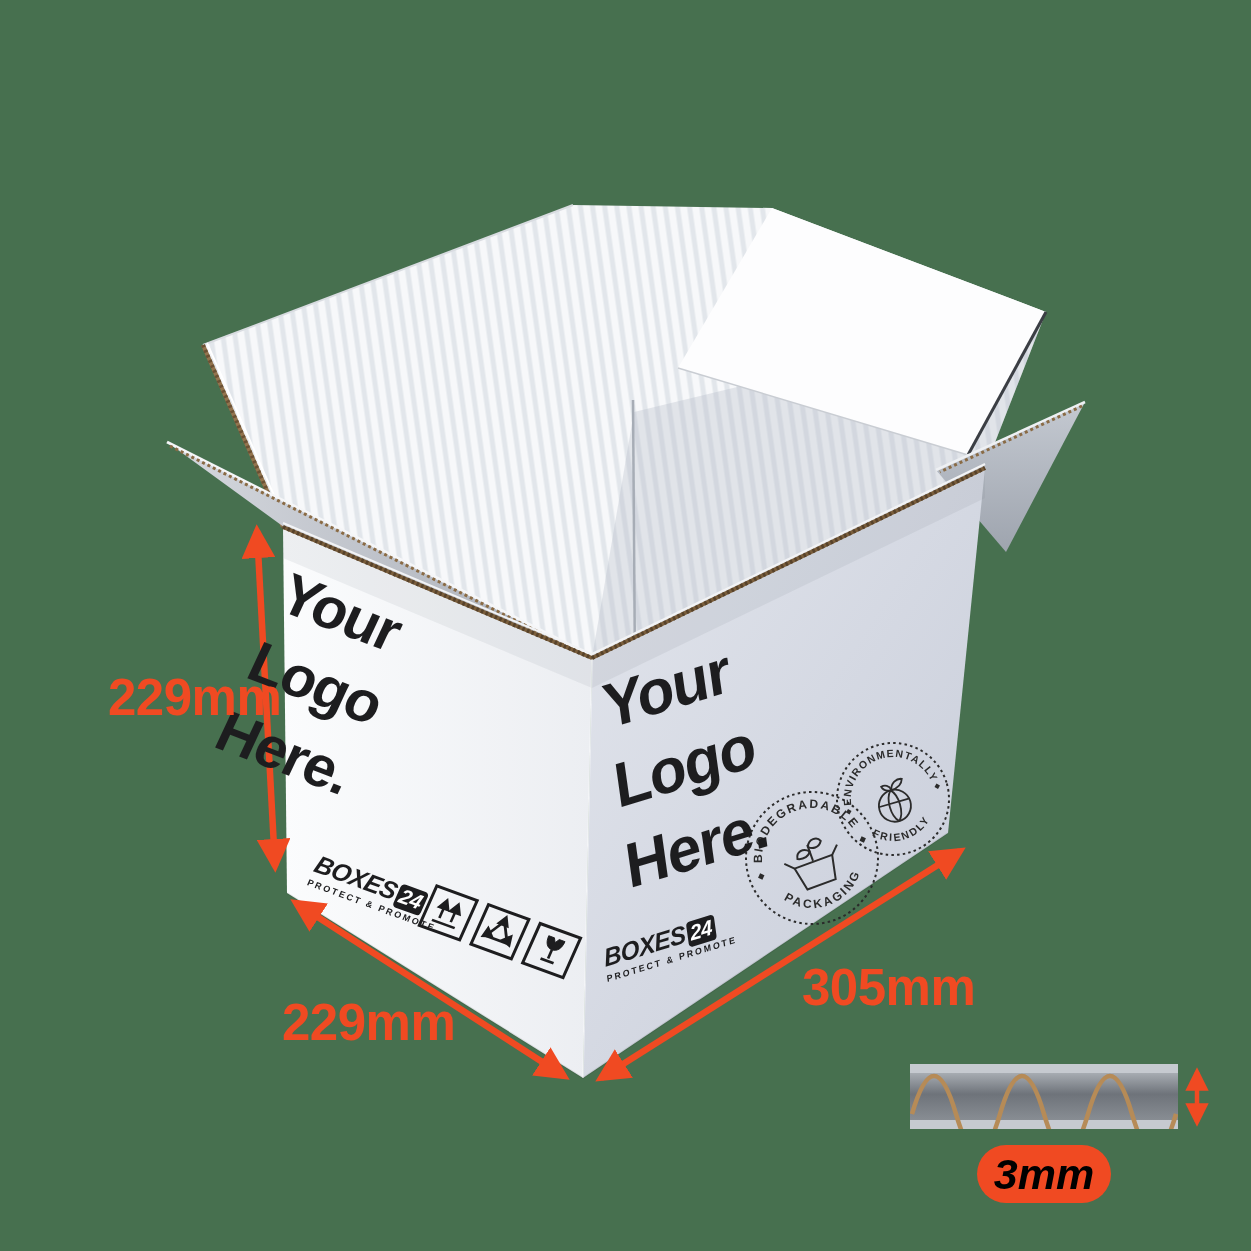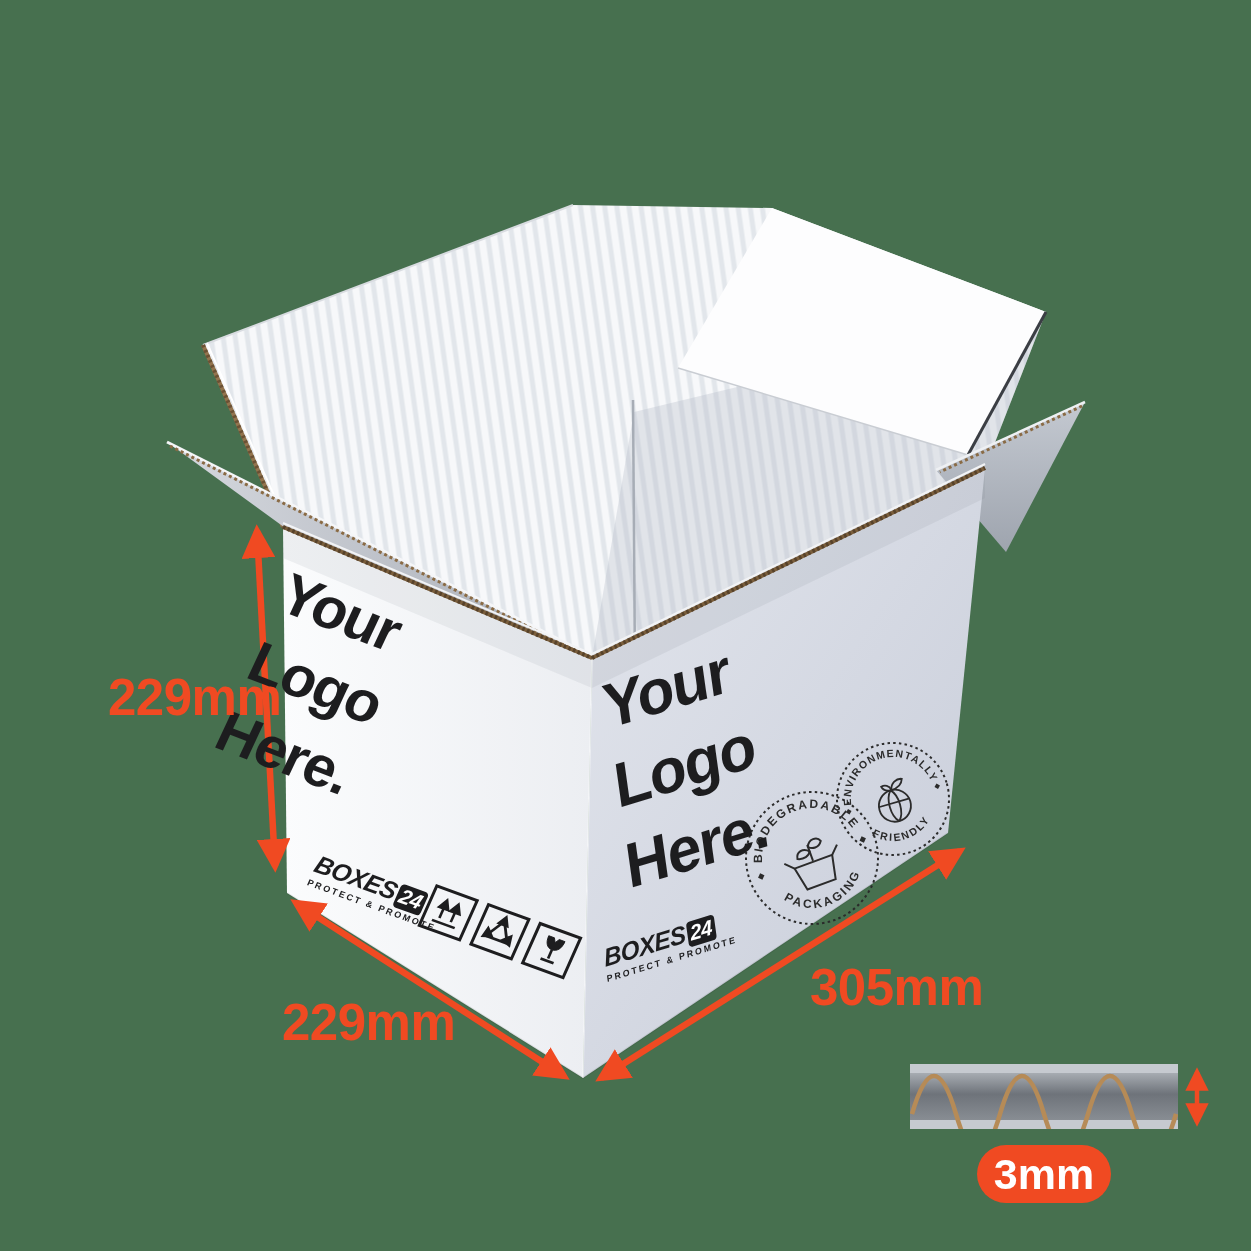--- a/index.html
+++ b/index.html
@@ -23,25 +23,25 @@
                font-size:21px; margin-left:2px; }
   .brand-tag { font-size:9px; font-weight:700; letter-spacing:2.1px; margin-top:1px; text-align:center; white-space:nowrap; }
 
   .icon-row { position:absolute; left:436px; top:884px; display:flex; gap:9px;
               transform:rotate(20deg) skewX(-4deg); transform-origin:0 0; }
   .ship-icon { width:46px; height:46px; border:3px solid var(--ink); display:flex; align-items:center; justify-content:center; }
 
   .dim-label { position:absolute; color:var(--accent); font-weight:800; font-size:51px; letter-spacing:-0.5px; }
   .dim-height { left:108px; top:668px; }
   .dim-width  { left:282px; top:993px; }
-  .dim-length { left:802px; top:958px;margin-left:8px; }
+  .dim-length { left:802px; top:958px; }
 
   .thickness-pill { position:absolute; left:977px; top:1145px; width:134px; height:58px; background:var(--accent);
-                    border-radius:29px; color:#ffffff; font-weight:800; font-size:43px;
-                    display:flex; align-items:center; justify-content:center; }
+                    border-radius:29px; color:#000000; font-weight:800; font-size:43px;
+                    display:flex; align-items:center; justify-content:center;font-style:italic; }
 
   .arc-text { font-family:"Liberation Sans", sans-serif; font-weight:700; fill:#2B2B2B; }
   .accent-stroke { stroke:var(--accent); }
   .accent-fill { fill:var(--accent); }
 </style>
 </head>
 <body>
 
 <div class="stage">
 

